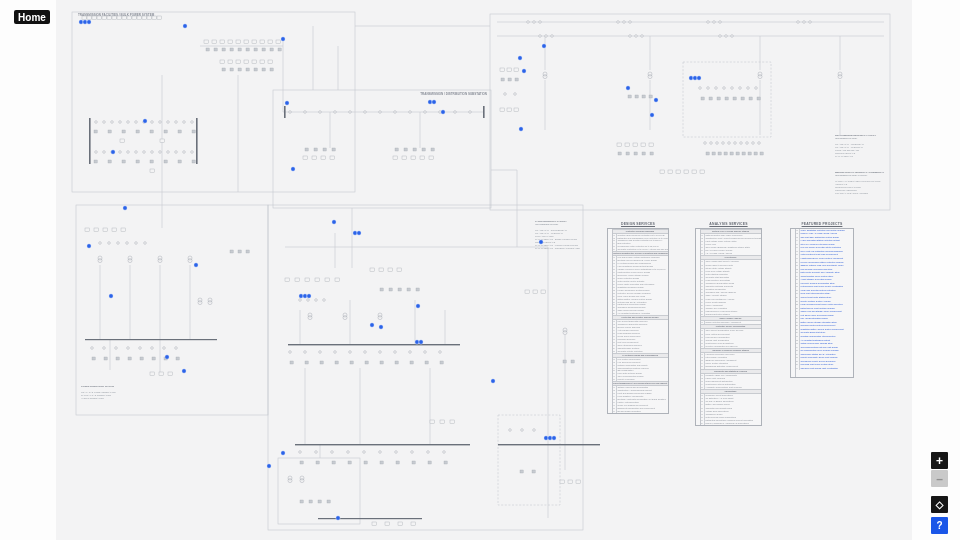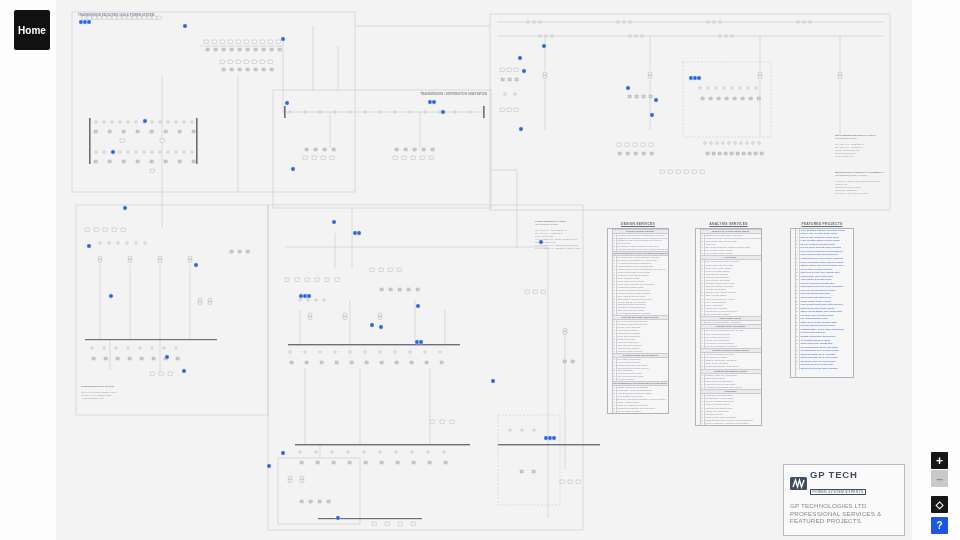--- a/index.html
+++ b/index.html
@@ -1,19 +1,19 @@
 <!DOCTYPE html>
 <html><head>
 <meta charset="utf-8">
 <style>
   html,body{margin:0;padding:0;background:#fdfdfd;font-family:"Liberation Sans",sans-serif;}
   #stage{position:relative;width:960px;height:540px;overflow:hidden;background:#fdfdfd;}
   #canvas{position:absolute;left:56px;top:0;width:856px;height:540px;background:#f3f3f4;}
   #schematic{position:absolute;left:0;top:0;width:856px;height:540px;}
-  .home-btn{position:absolute;left:14px;top:10px;width:36px;height:40px;background:#111;color:#fff;
+  .home-btn{position:absolute;left:14px;top:10px;width:36px;height:14px;background:#111;color:#fff;
     font-size:10px;font-weight:bold;border:none;border-radius:2px;display:flex;align-items:center;
     justify-content:center;cursor:pointer;}
   
   .ctrls{position:absolute;left:931px;top:452px;width:17px;}
   .ctrl{width:17px;height:17px;display:flex;align-items:center;justify-content:center;
     font-weight:bold;cursor:pointer;border-radius:1px;box-sizing:border-box;}
   .ctrl.zin{background:#161616;color:#fff;font-size:12px;}
   .ctrl.zout{background:#c9c9c9;color:#8f8f8f;font-size:12px;margin-top:1px;}
   .ctrl.full{background:#161616;color:#fff;font-size:10px;margin-top:9px;}
   .ctrl.help{background:#1a56e8;color:#fff;font-size:10px;margin-top:4px;}
@@ -1174,37 +1174,20 @@
             </div>
             <div class="lrow" style="line-height: 3.55px;">
               <span class="rn">40</span>
               <span class="rt link">Chemical Plant Ground Fault Investigation</span>
             </div>
           </div>
         </div>
       </div>
   </div>
 
-  <div class="brand">
-    <div class="brand-top">
-      <svg width="17" height="13" viewBox="0 0 34 26">
-        <rect x="0" y="0" width="34" height="26" rx="3" fill="#3f4f61"></rect>
-        <path d="M6 20 L11 6 L15 20 L19 6 L23 20 L28 6" stroke="#ffffff" stroke-width="2.6" fill="none"></path>
-      </svg>
-      <div>
-        <div class="brand-name">GP TECH</div>
-        <div class="brand-sub">POWER SYSTEM EXPERTS</div>
-      </div>
-    </div>
-    <div class="brand-cap">
-        <div>GP TECHNOLOGIES LTD.</div>
-        <div>PROFESSIONAL SERVICES &amp;</div>
-        <div>FEATURED PROJECTS</div>
-      </div>
-  </div>
 
   <div class="ctrls">
     <div class="ctrl zin">+</div>
     <div class="ctrl zout">–</div>
     <div class="ctrl full">◇</div>
     <div class="ctrl help">?</div>
   </div>
 
 </div>
 

